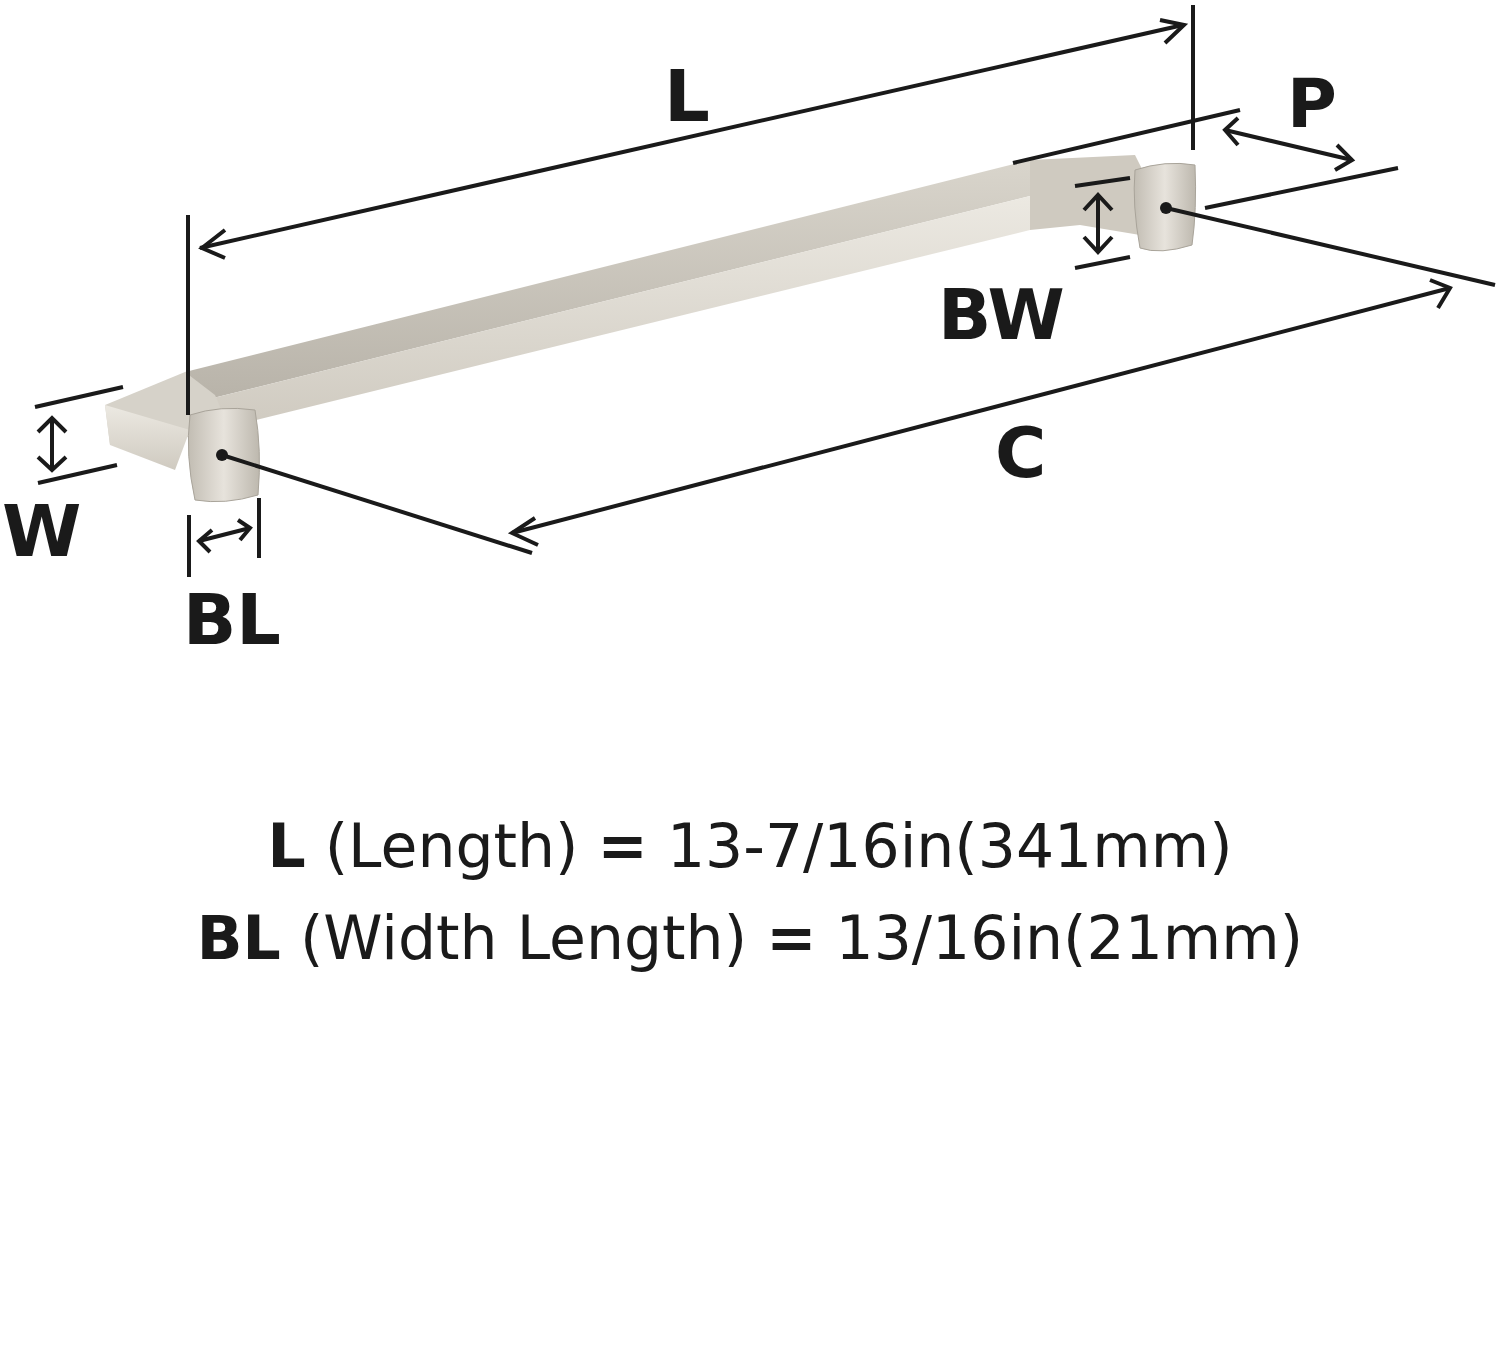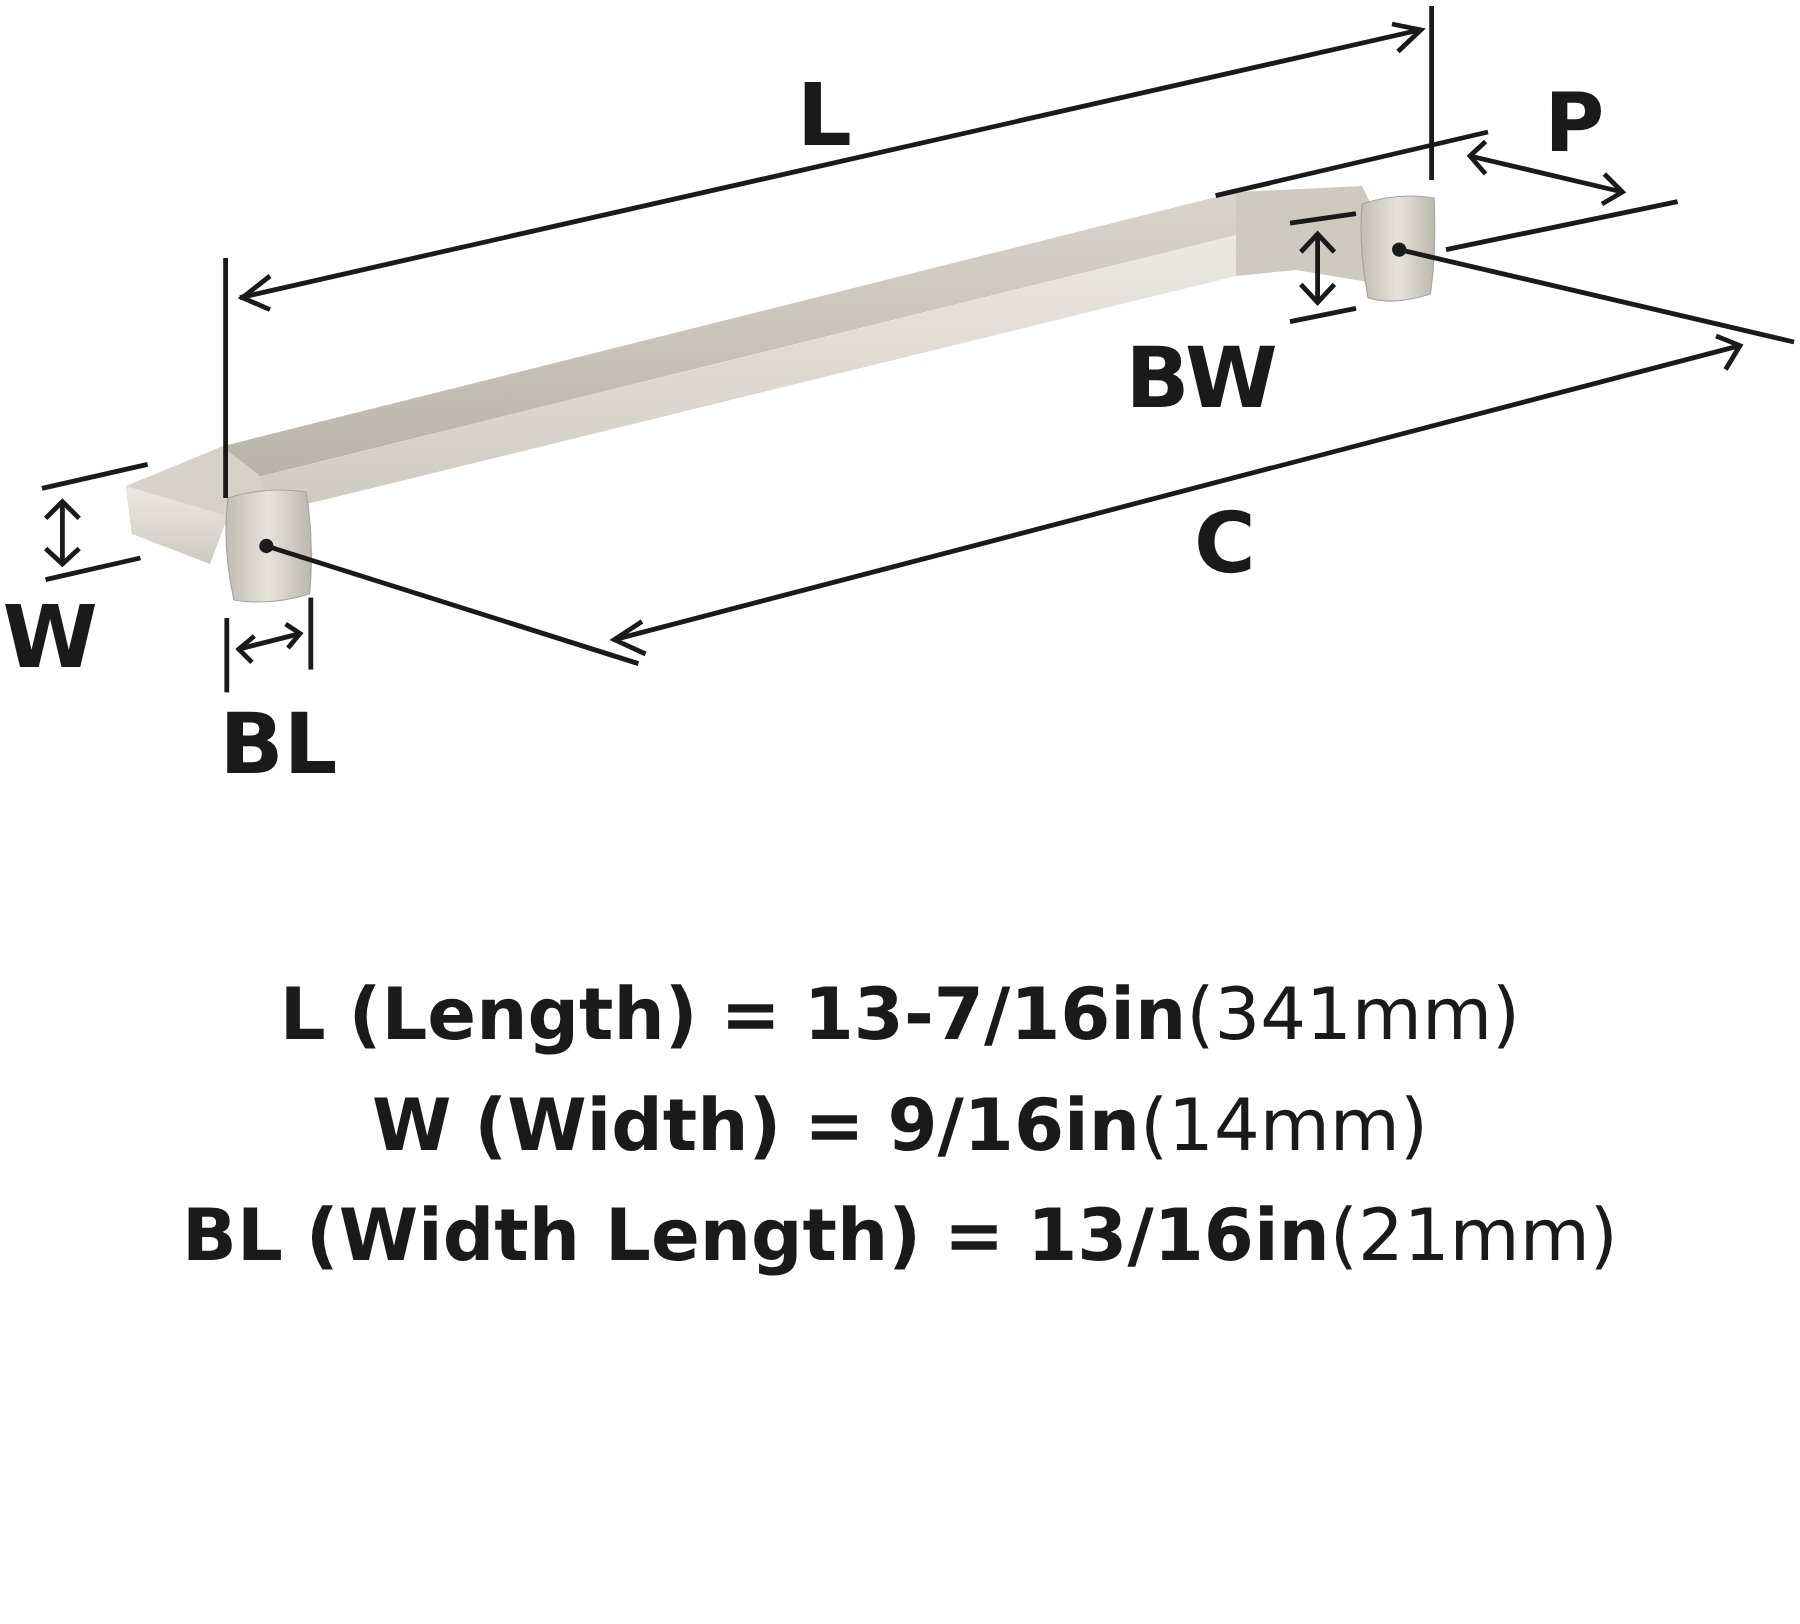--- a/index.html
+++ b/index.html
@@ -2,23 +2,23 @@
 <html><head>
   <meta charset="utf-8">
   <style>
     html, body { margin: 0; padding: 0; background: #ffffff; }
     body { width: 1500px; height: 1353px; position: relative; overflow: hidden; font-family: "DejaVu Sans", sans-serif; color: #1a1a1a; }
     #diagram { position: absolute; left: 0; top: 0; width: 1500px; height: 720px; }
     .dim-label { position: absolute; font-family: "DejaVu Sans", sans-serif; font-weight: bold; color: #1a1a1a; line-height: 1; }
     #specs { position: absolute; left: 0; top: 800px; width: 1500px; }
     .spec-row { width: 100%; text-align: center; white-space: nowrap; font-size: 60px; line-height: 92px; letter-spacing: 0px; color: #1a1a1a; }
     .spec-row .abbr { font-weight: bold; }
-    .spec-row .name { font-weight: bold; }
+    .spec-row .name { font-weight: normal; }
     .spec-row .eq { font-weight: bold; }
-    .spec-row .inch { font-weight: bold; }
+    .spec-row .inch { font-weight: normal; }
     .spec-row .mm { font-weight: normal; margin-top: 23px; }
   </style>
 </head>
 <body>
 
 <div id="diagram">
   <svg width="1500" height="720" viewBox="0 0 1500 720">
     <defs>
       <linearGradient id="barTop" x1="0" y1="0" x2="0" y2="1">
         <stop offset="0" stop-color="#d9d5cc"></stop>
@@ -103,24 +103,18 @@
 </div>
 
 <div id="specs">
   <div class="spec-row">
     <span class="abbr">L</span>
     <span class="name">(Length)</span>
     <span class="eq">=</span>
     <span class="inch">13-7/16in</span><span class="mm">(341mm)</span>
   </div>
   <div class="spec-row">
-    <span class="abbr">W</span>
-    <span class="name">(Width)</span>
-    <span class="eq">=</span>
-    <span class="inch">9/16in</span><span class="mm">(14mm)</span>
-  </div>
-  <div class="spec-row">
     <span class="abbr">BL</span>
     <span class="name">(Width Length)</span>
     <span class="eq">=</span>
     <span class="inch">13/16in</span><span class="mm">(21mm)</span>
   </div>
 </div>
 
 </body></html>

